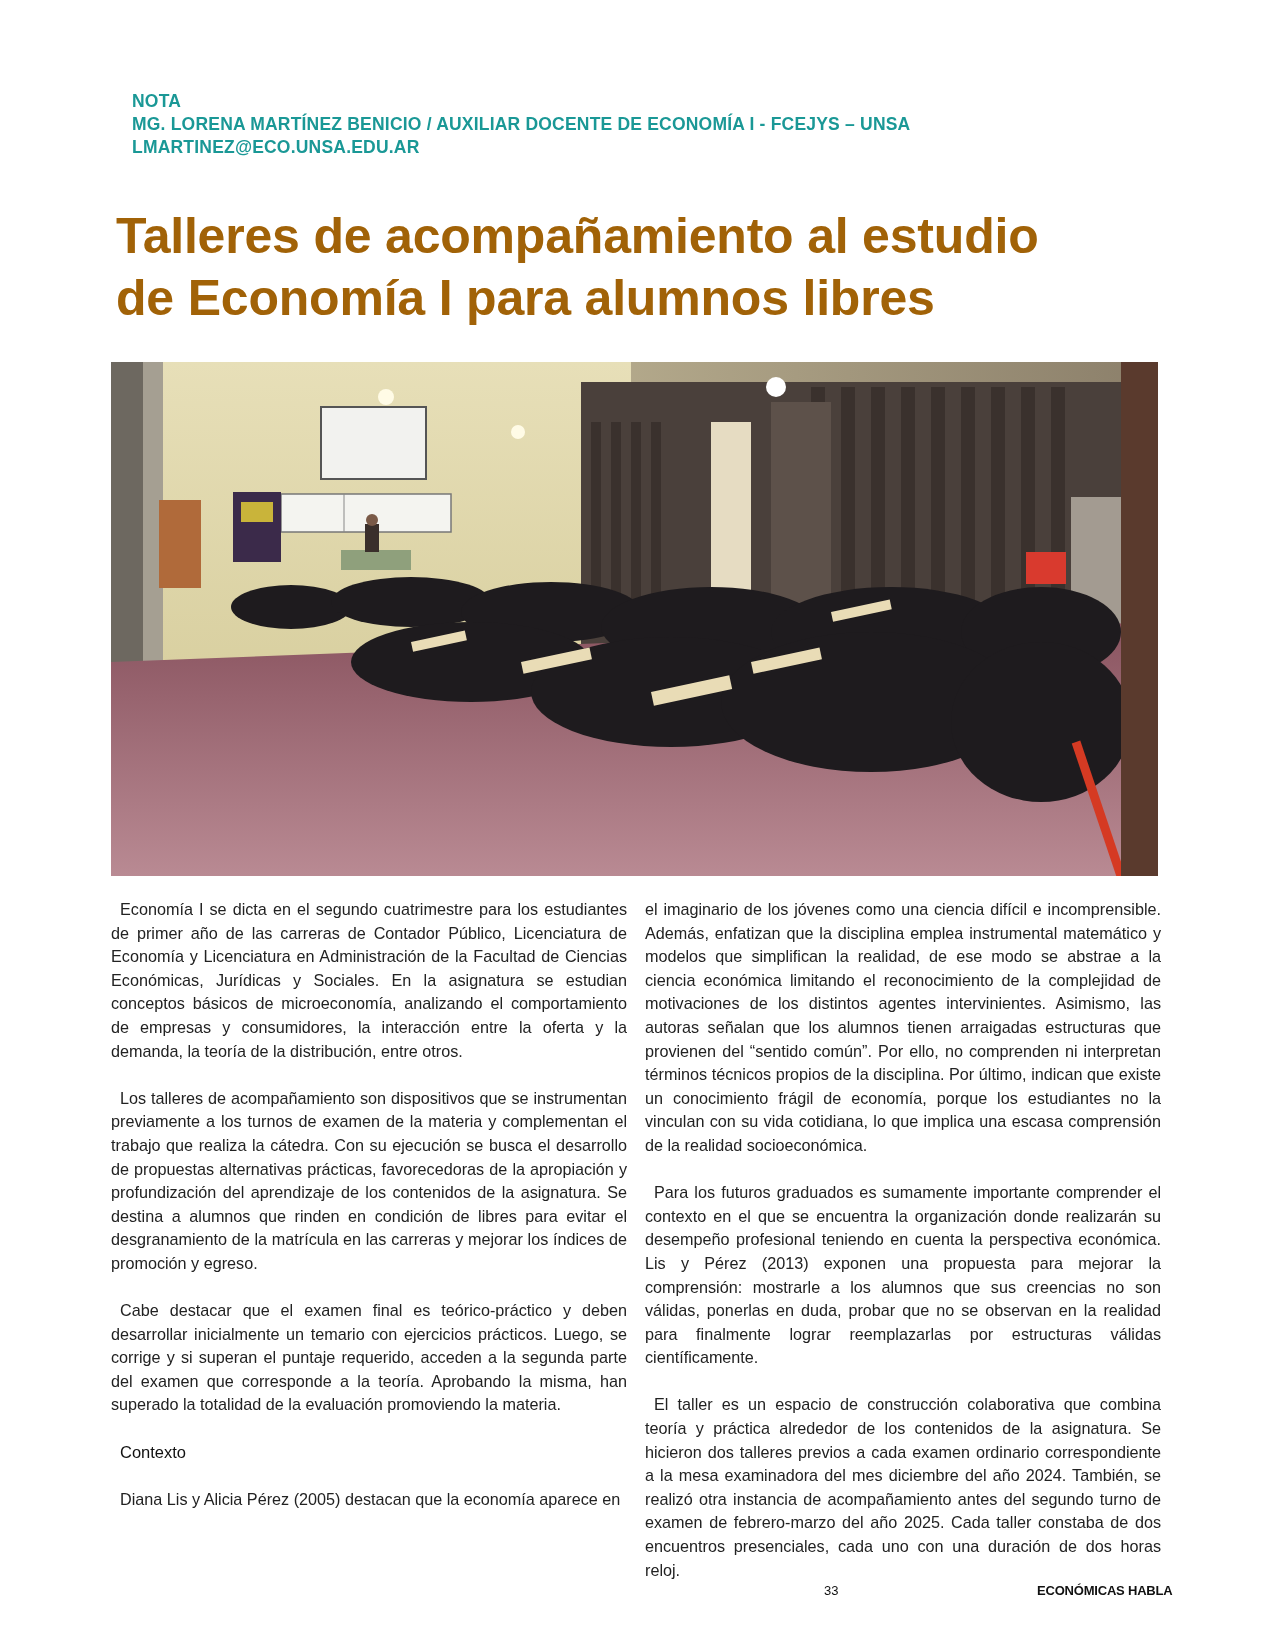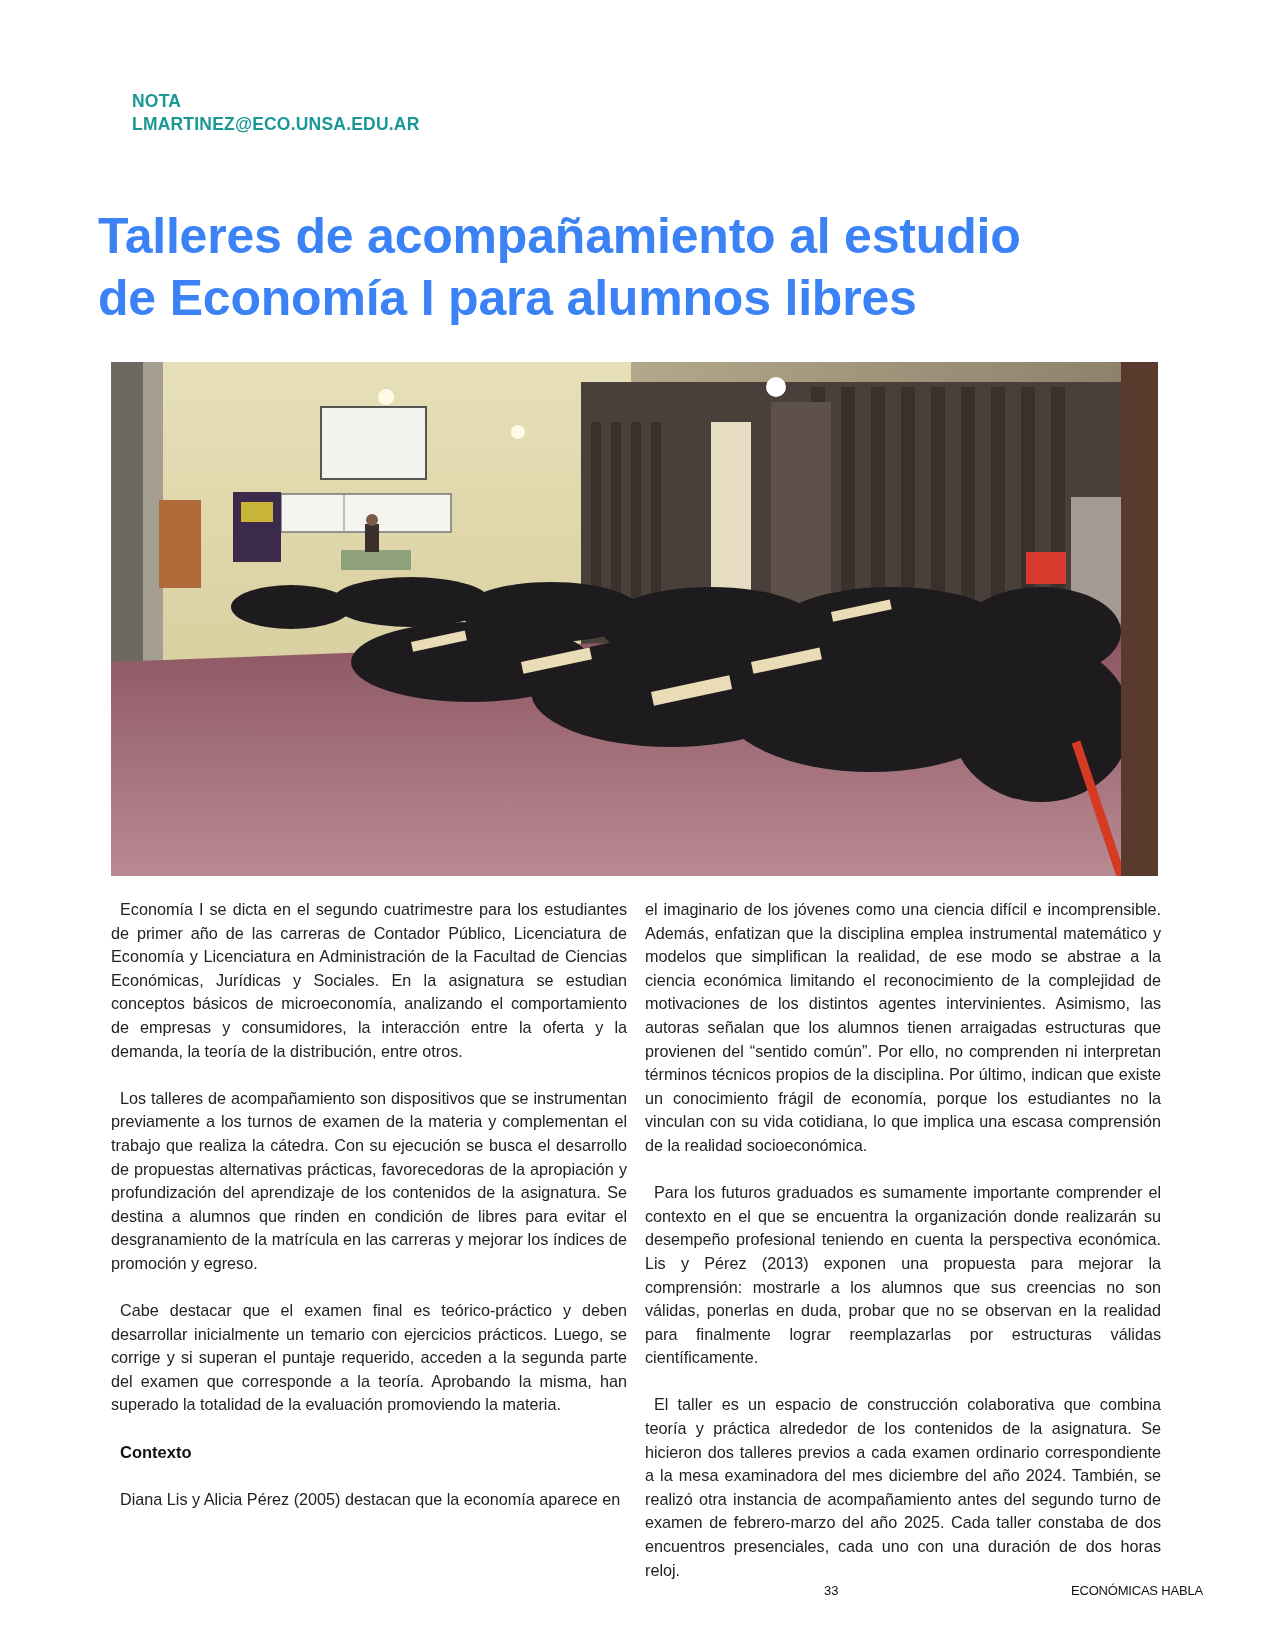--- a/index.html
+++ b/index.html
@@ -1,41 +1,42 @@
 <!DOCTYPE html>
 <html><head>
   <meta charset="utf-8">
   <style>
     html, body { margin: 0; padding: 0; background: #ffffff; }
     body { width: 1275px; height: 1650px; position: relative; overflow: hidden; font-family: "Liberation Sans", sans-serif; color: #1a1a1a; }
 
     .kicker { position: absolute; left: 112px; top: 90px; color: #1a9896; font-family: "Liberation Sans", sans-serif; font-weight: 700; font-size: 17.5px; line-height: 23px; letter-spacing: 0.2px; margin-left: 20px; }
     .kicker div { white-space: nowrap; }
 
-    .title { position: absolute; left: 98px; top: 205px; width: 1080px; margin: 0; font-family: "Liberation Sans", sans-serif; font-weight: 700; font-size: 50px; line-height: 62px; color: #3b82f6; letter-spacing: -0.2px; }
+    .title { position: absolute; left: 116px; top: 205px; width: 1080px; margin: 0; font-family: "Liberation Sans", sans-serif; font-weight: 700; font-size: 50px; line-height: 62px; color: #a16207; letter-spacing: -0.2px; }
 
     .photo { position: absolute; left: 111px; top: 362px; width: 1047px; height: 514px; overflow: hidden; background: #6b5a52; }
     .photo svg { display: block; width: 100%; height: 100%; }
 
     .col { position: absolute; top: 898px; width: 516px; font-family: "Liberation Sans", sans-serif; font-size: 16.2px; line-height: 23.6px; color: #222; text-align: justify; transform-origin: left top; }
     .col.left { left: 111px; }
     .col.right { left: 645px; }
     .col p { margin: 0 0 23.6px 0; text-indent: 9px; }
-    .col h3 { margin: 0 0 23.6px 9px; font-size: 16.5px; font-weight: 700; line-height: 23.6px; color: #111; }
+    .col h3 { margin: 0 0 23.6px 9px; font-size: 16.5px; font-weight: 400; line-height: 23.6px; color: #111; }
     .col p.nogap { margin-bottom: 16px; }
 
     .footer { position: absolute; top: 1583px; font-family: "Liberation Sans", sans-serif; font-size: 13px; color: #111; }
     .footer.page { left: 824px; }
-    .footer.brand { left: 1071px; letter-spacing: -0.2px; }
+    .footer.brand { left: 1037px; letter-spacing: -0.2px; font-weight: bold; }
   </style>
 </head>
 <body>
 
 <div class="kicker">
   <div>NOTA</div>
+  <div>MG. LORENA MARTÍNEZ BENICIO / AUXILIAR DOCENTE DE ECONOMÍA I - FCEJYS – UNSA</div>
   <div>LMARTINEZ@ECO.UNSA.EDU.AR</div>
 </div>
 
 <h1 class="title">
   <span>Talleres de acompañamiento al estudio</span><br>
   <span>de Economía I para alumnos libres</span>
 </h1>
 
 <div class="photo">
   <svg viewBox="0 0 1047 514" preserveAspectRatio="none" xmlns="http://www.w3.org/2000/svg">

